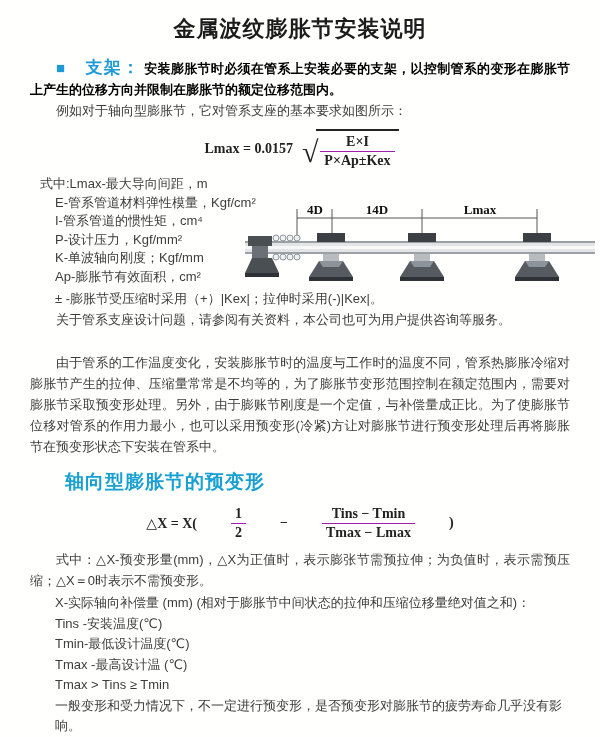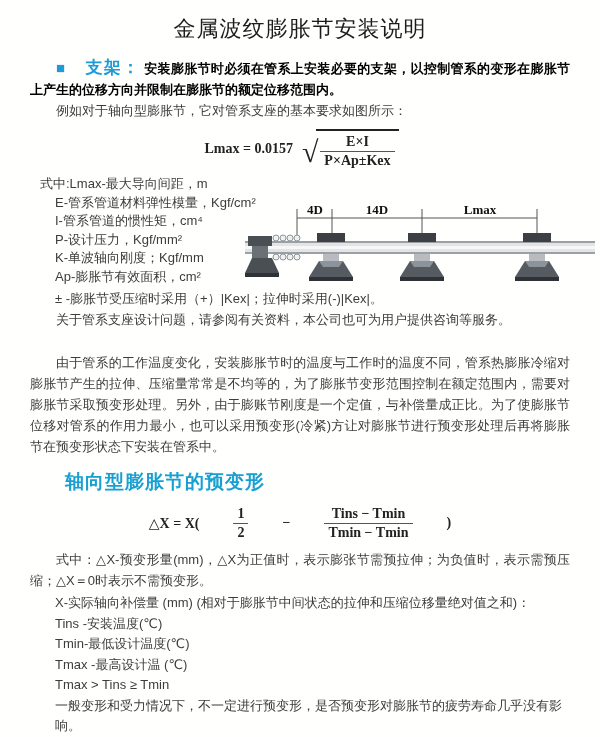--- a/index.html
+++ b/index.html
@@ -3,21 +3,21 @@
 <meta charset="utf-8">
 <style>
   * { margin:0; padding:0; box-sizing:border-box; }
   html,body { background:#f4f5f5; }
   body { font-family:"Liberation Sans","DejaVu Sans",sans-serif; }
   .page {
     width:600px; height:737px; margin:0 auto; background:#fffffe;
     color:#3c3c3c; padding:0 30px; overflow:hidden; position:relative;
   }
   .title {
-    text-align:center; font-size:22px; font-weight:normal; color:#1c1c1c;
+    text-align:center; font-size:22px; font-weight:bold; color:#1c1c1c;
     padding-top:14px; letter-spacing:1px;
   }
   .para { font-size:13px; line-height:21px; text-align:justify; }
   .indent { text-indent:2em; }
   .intro-para { margin-top:13px; }
   .sq { color:#1e9bd7; font-size:15px; margin-right:1px; }
   .blue-heading { color:#1e9bd7; font-size:17px; font-weight:bold; letter-spacing:1px;padding-left:19px; }
   .bold-text { font-weight:bold; color:#000000; }
 
   
@@ -158,21 +158,21 @@
 
   <div class="formula f2">
     <span class="fpart">△X = X(</span>
     <span class="frac fpart">
       <span class="num">1</span>
       <span class="den">2</span>
     </span>
     <span class="fpart">−</span>
     <span class="frac fpart">
       <span class="num">Tins − Tmin</span>
-      <span class="den">Tmin − Tmin</span>
+      <span class="den">Tmax − Lmax</span>
     </span>
     <span class="fpart">)</span>
   </div>
 
   <p class="para indent">式中：△X-预变形量(mm)，△X为正值时，表示膨张节需预拉伸；为负值时，表示需预压缩；△X＝0时表示不需预变形。</p>
   <p class="sub-line mt2">X-实际轴向补偿量 (mm) (相对于膨胀节中间状态的拉伸和压缩位移量绝对值之和)：</p>
   <p class="sub-line">Tins -安装温度(℃)</p>
   <p class="sub-line">Tmin-最低设计温度(℃)</p>
   <p class="sub-line">Tmax -最高设计温  (℃)</p>
   <p class="sub-line">Tmax &gt; Tins ≥ Tmin</p>

